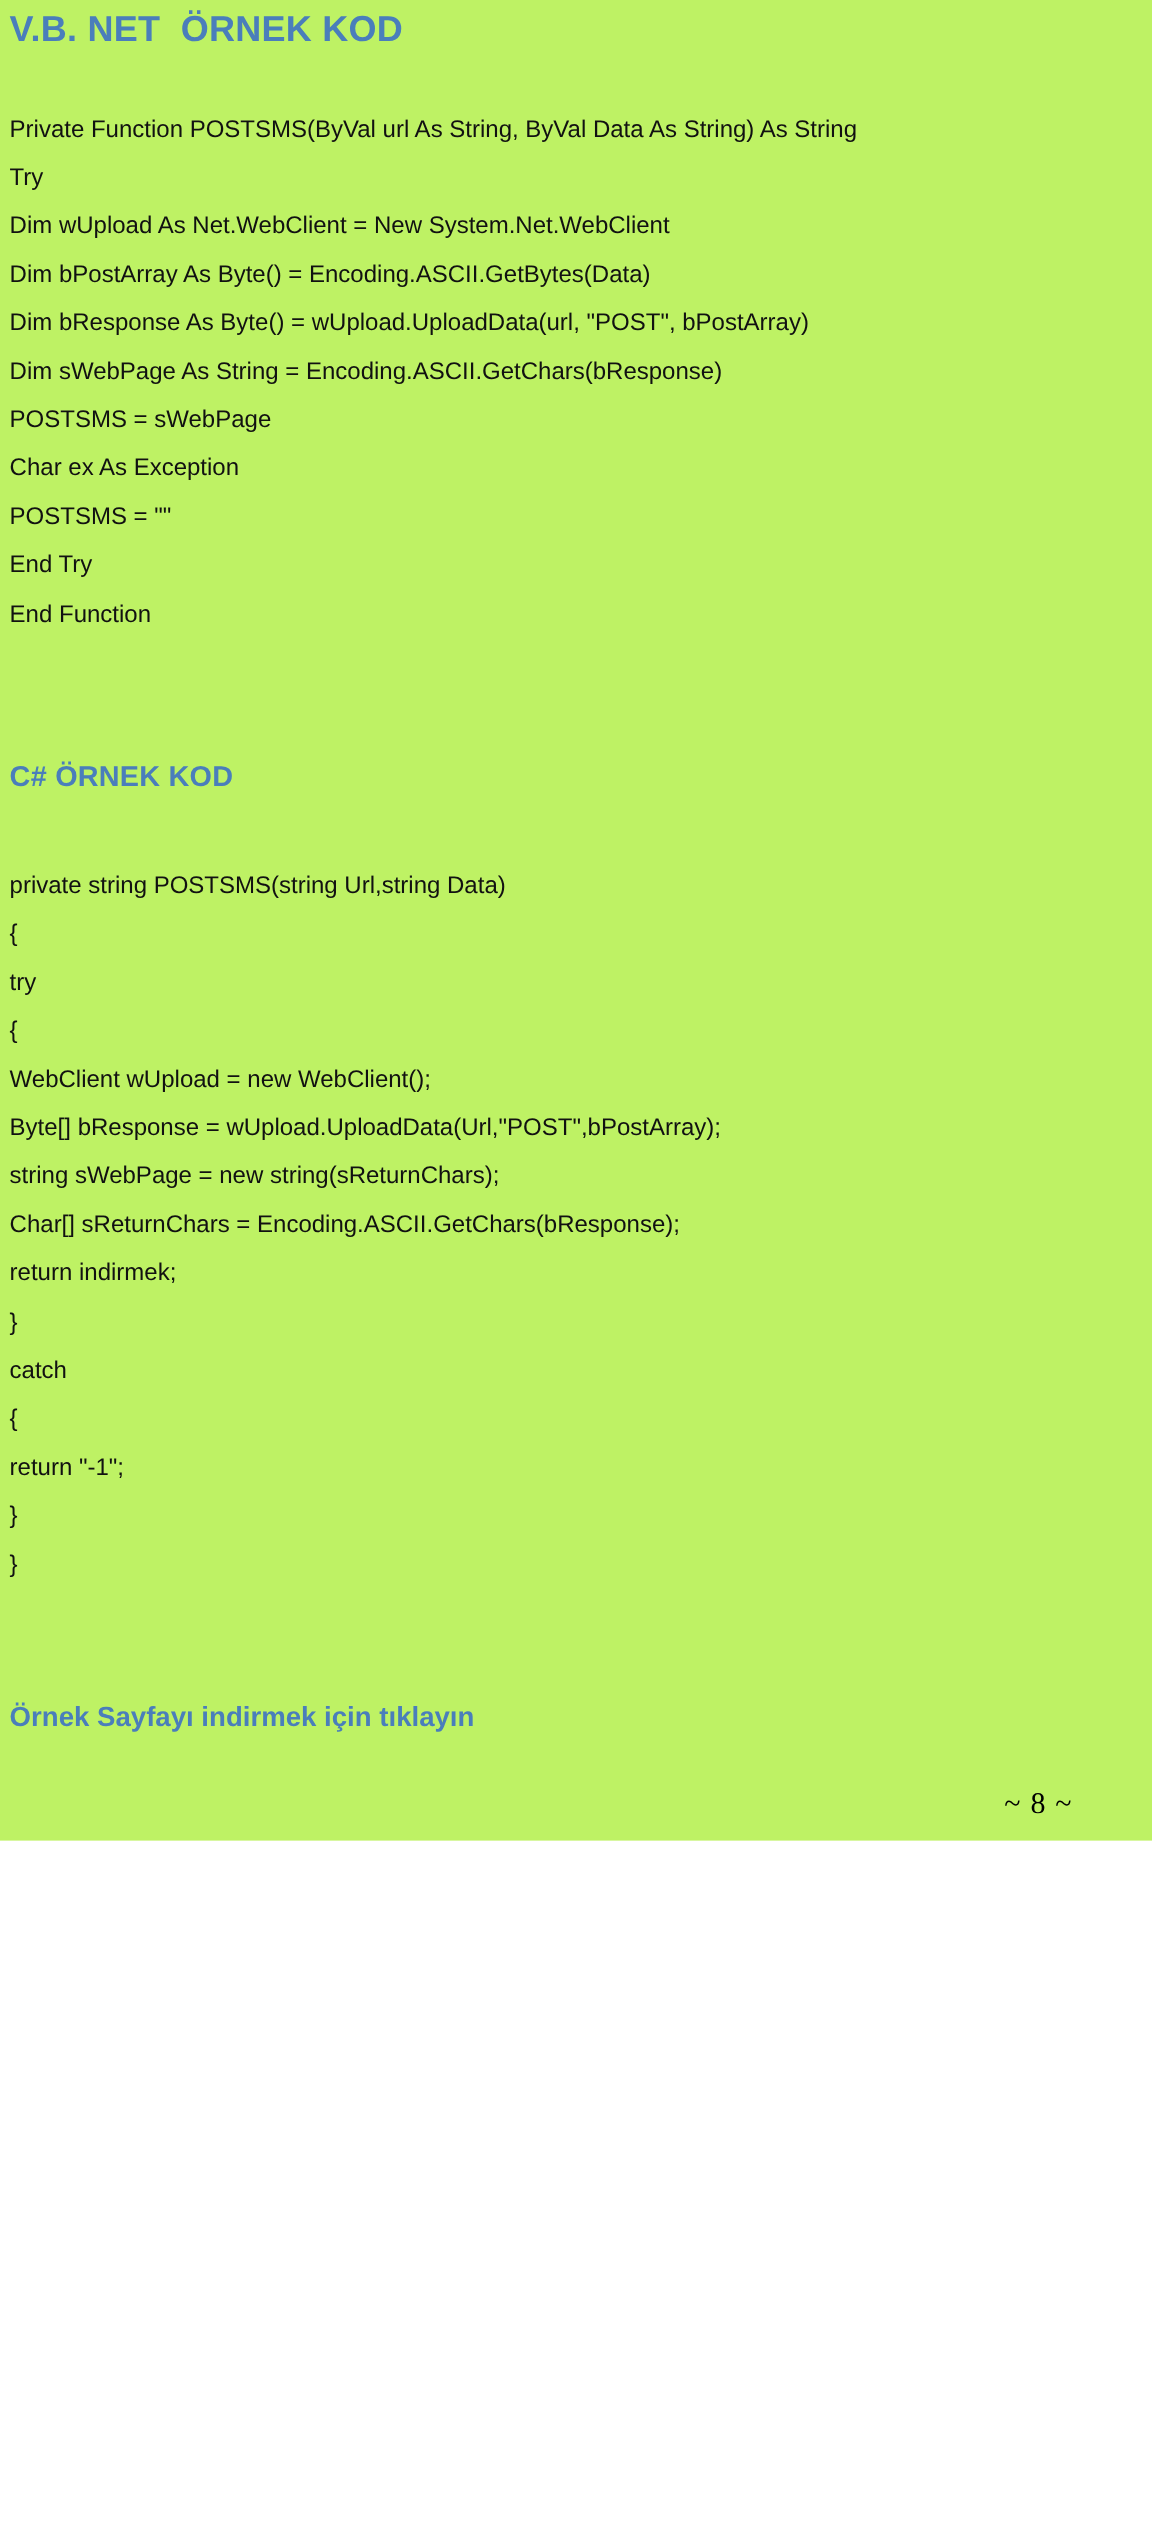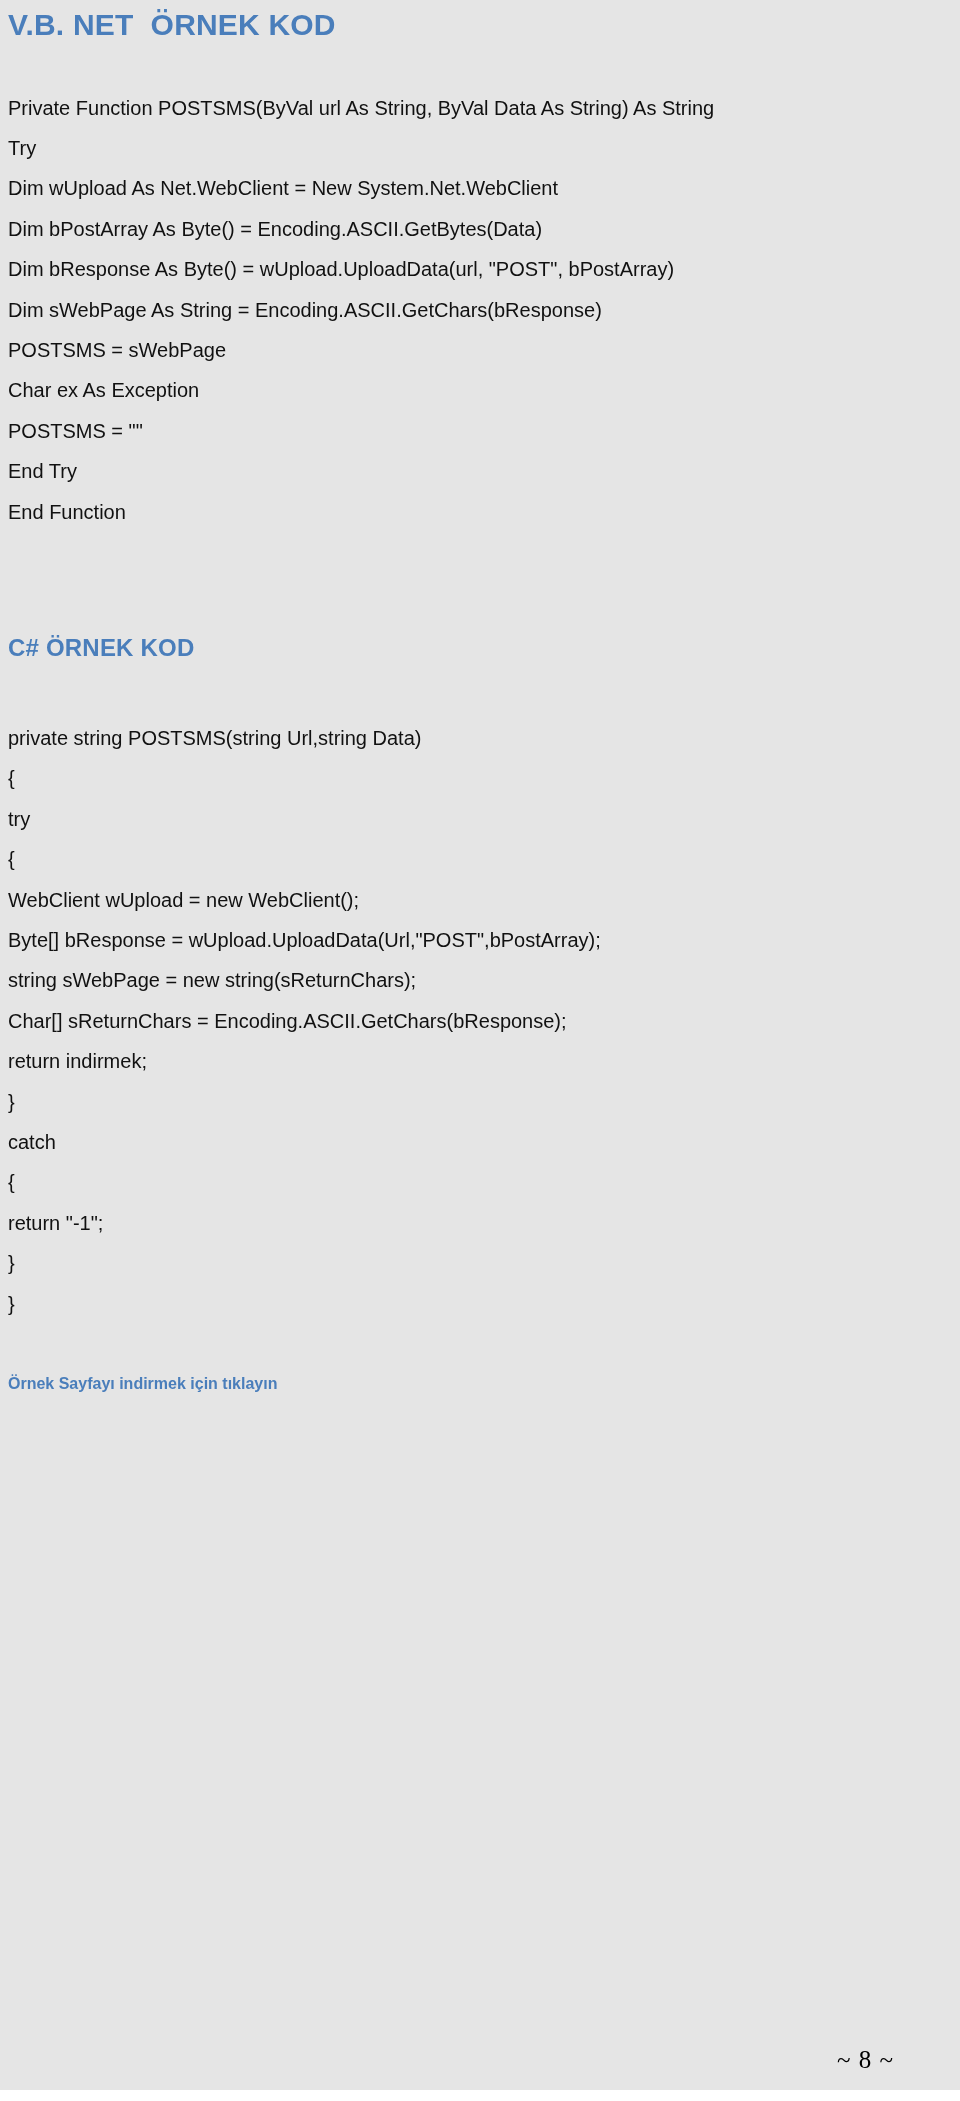--- a/index.html
+++ b/index.html
@@ -8,23 +8,23 @@
     padding: 0;
     background: #ffffff;
   }
   body {
     font-family: "Liberation Sans", "DejaVu Sans", sans-serif;
     color: #000000;
   }
   .page {
     position: relative;
     width: 960px;
-    height: 2090px;
+    height: 1534px;
     margin: 0 auto;
-    background: #e5e5e5;
+    background: #bef264;
     box-sizing: border-box;
     overflow: hidden;
   }
   .content {
     position: absolute;
     left: 8px;
     top: 0;
     right: 8px;
   }
 
@@ -74,25 +74,26 @@
     height: 56px;
   }
   .gap-link {
     height: 50px;
   }
 
   
   .doc-link {
     color: #4a7ebb;
     font-weight: bold;
-    font-size: 16px;
+    font-size: 23px;
     line-height: 1.3;
     text-decoration: none;
     display: inline-block;
     cursor: pointer;
+    margin-top: 42px;
   }
 
   
   .page-number {
     position: absolute;
     right: 66px;
     bottom: 16px;
     font-family: "Liberation Serif", "DejaVu Serif", serif;
     font-size: 25px;
     color: #000000;

